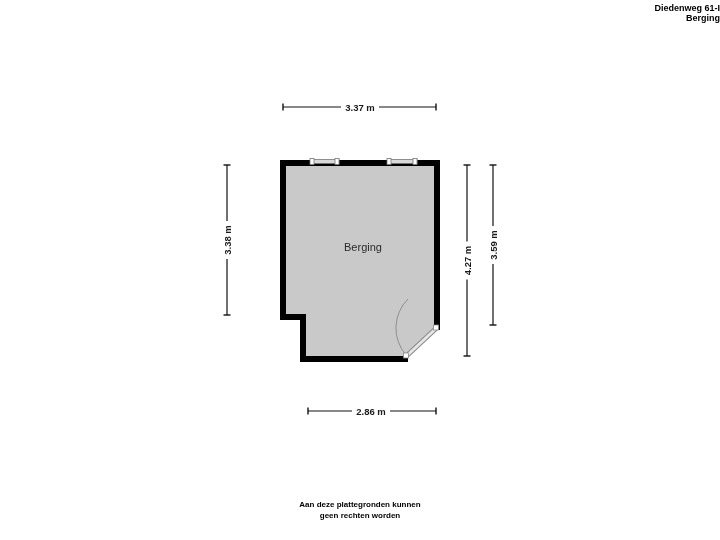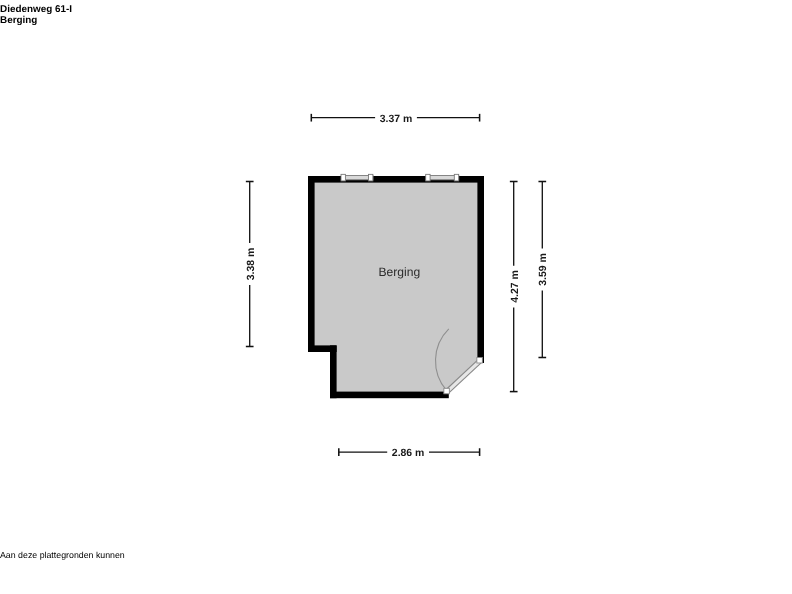--- a/index.html
+++ b/index.html
@@ -5,37 +5,37 @@
   html, body { margin: 0; padding: 0; }
   body {
     width: 720px; height: 540px;
     background: #ffffff;
     font-family: "Liberation Sans", sans-serif;
     position: relative;
     overflow: hidden;
   }
   .header {
     position: absolute; top: 3px; left: 0; width: 720px;
-    text-align: left; color: #000;
+    text-align: right; color: #000;
   }
   .header .line1 { font-size: 9px; font-weight: bold; line-height: 10px; }
   .header .line2 { font-size: 9px; font-weight: bold; line-height: 10px; }
   .plan-svg { position: absolute; top: 0; left: 0; }
   .dim-text {
     font-size: 9.5px; font-weight: bold; fill: #1a1a1a;
     font-family: "Liberation Sans", sans-serif;
   }
   .room-text {
     font-size: 11px; fill: #2b2b2b;
     font-family: "Liberation Sans", sans-serif;
   }
   .footer {
     position: absolute; top: 499px; left: 0; width: 720px;
-    color: #000;
-    font-size: 8px; font-weight: normal; line-height: 11px;
+    text-align: center; color: #000;
+    font-size: 8px; font-weight: bold; line-height: 11px;
   }
 </style>
 </head>
 <body>
 
 <div class="header">
   <div class="line1">Diedenweg 61-I</div>
   <div class="line2">Berging</div>
 </div>
 
@@ -107,13 +107,14 @@
     <line x1="308" y1="411" x2="436" y2="411" stroke="#111" stroke-width="1.2"></line>
     <line x1="308" y1="407.5" x2="308" y2="414.5" stroke="#111" stroke-width="1.4"></line>
     <line x1="436" y1="407.5" x2="436" y2="414.5" stroke="#111" stroke-width="1.4"></line>
     <rect x="352" y="404.5" width="38" height="13.5" rx="5" fill="#fff"></rect>
     <text class="dim-text" x="371" y="414.5" text-anchor="middle">2.86 m</text>
   </g>
 </svg>
 
 <div class="footer">
   <div>Aan deze plattegronden kunnen</div>
+  <div>geen rechten worden</div>
 </div>
 
 </body></html>

